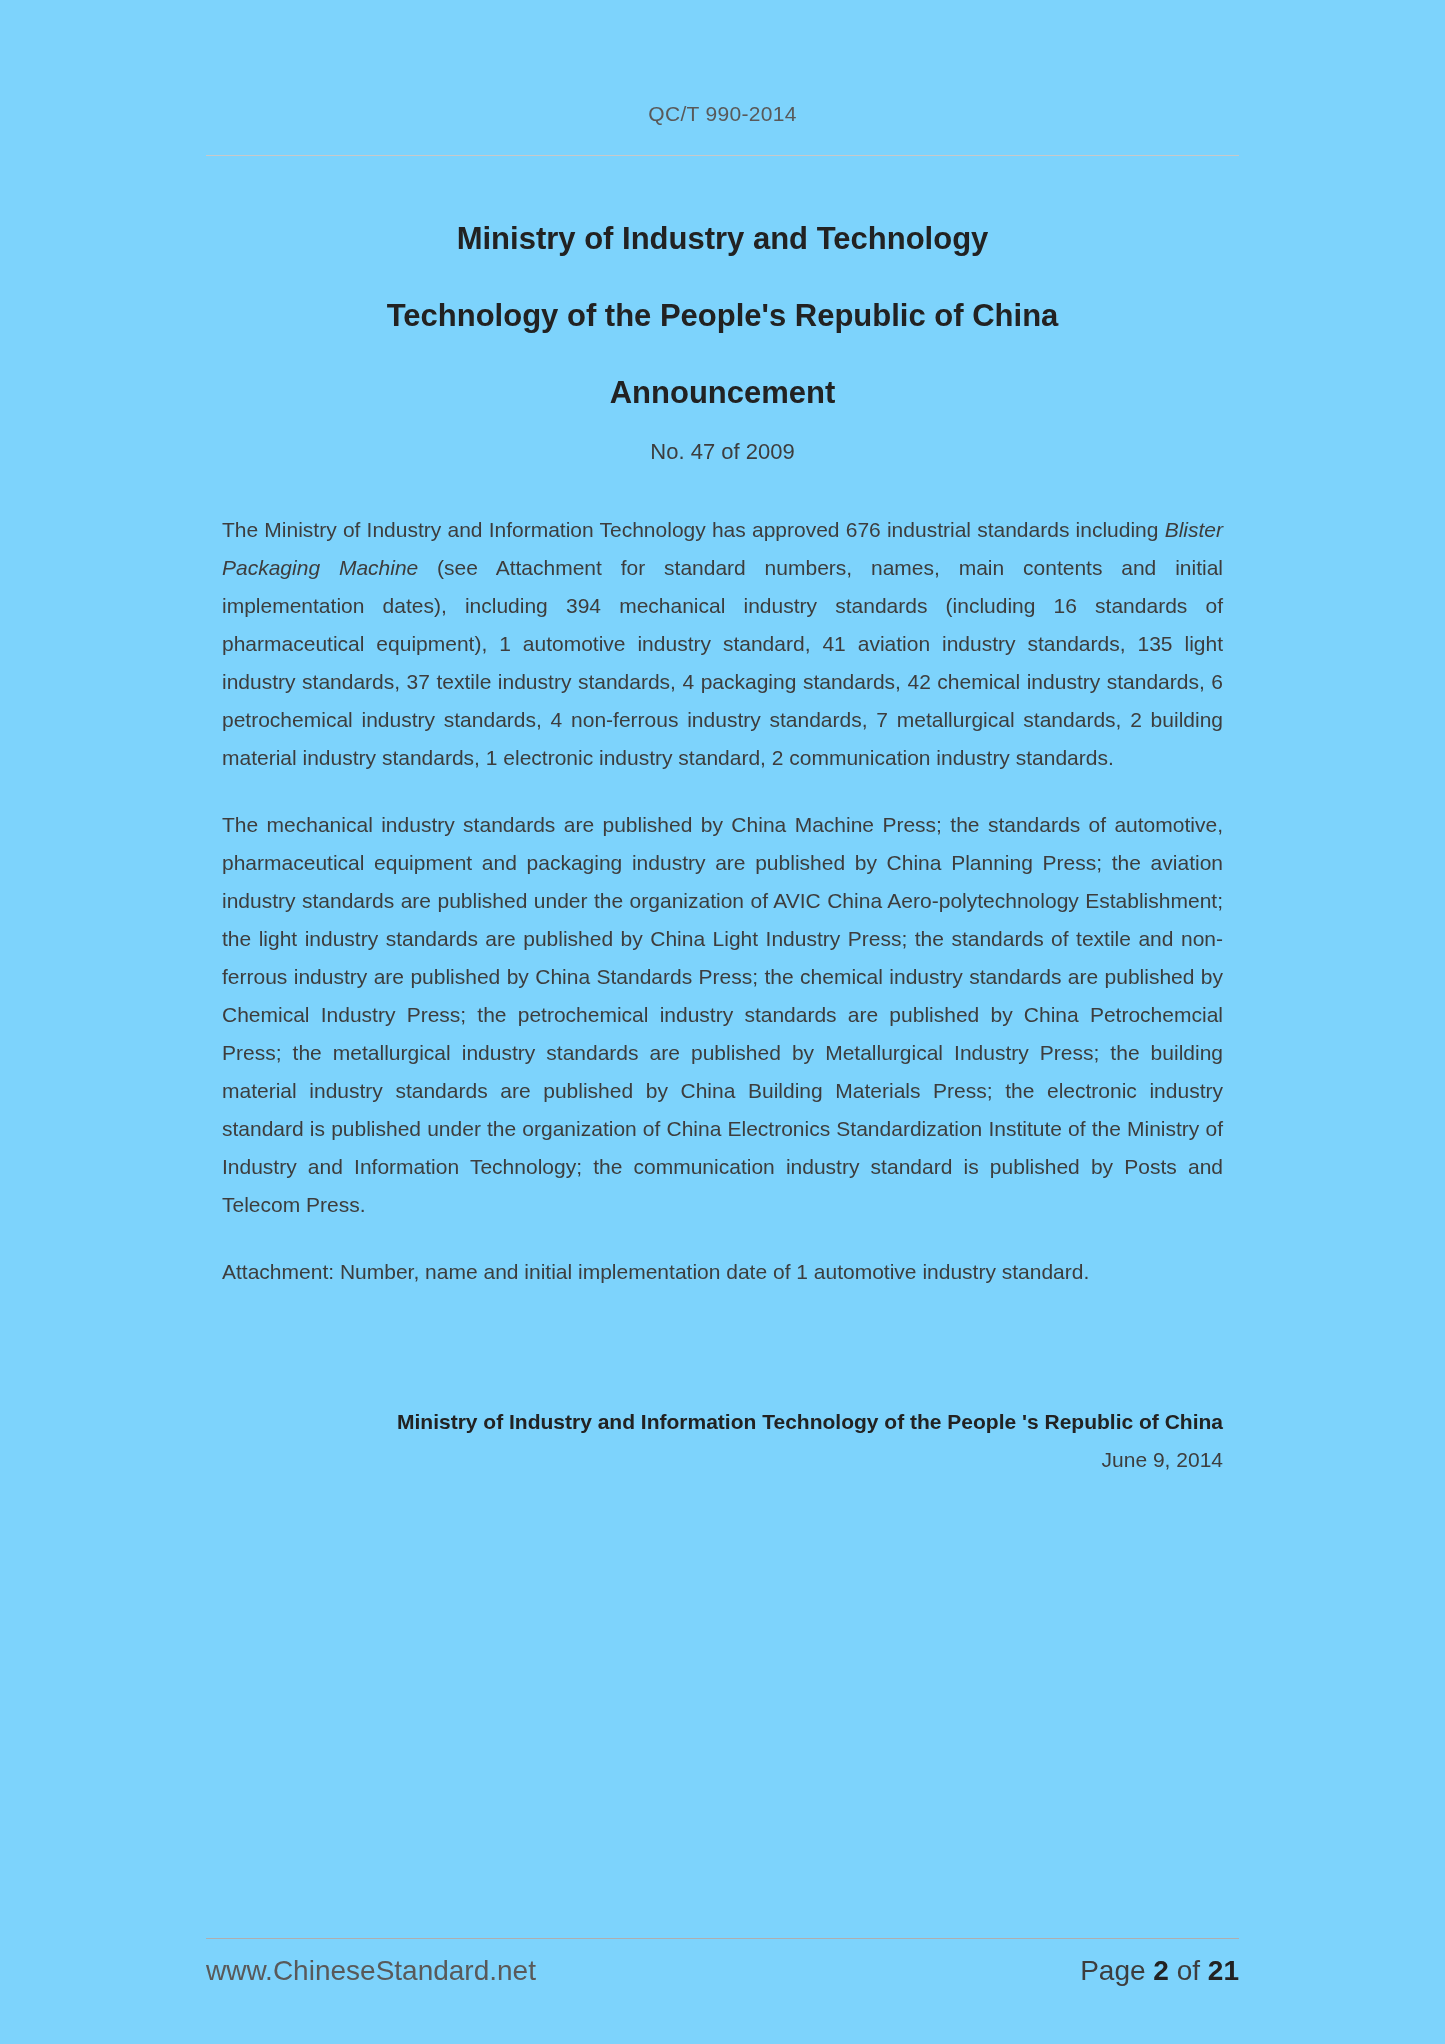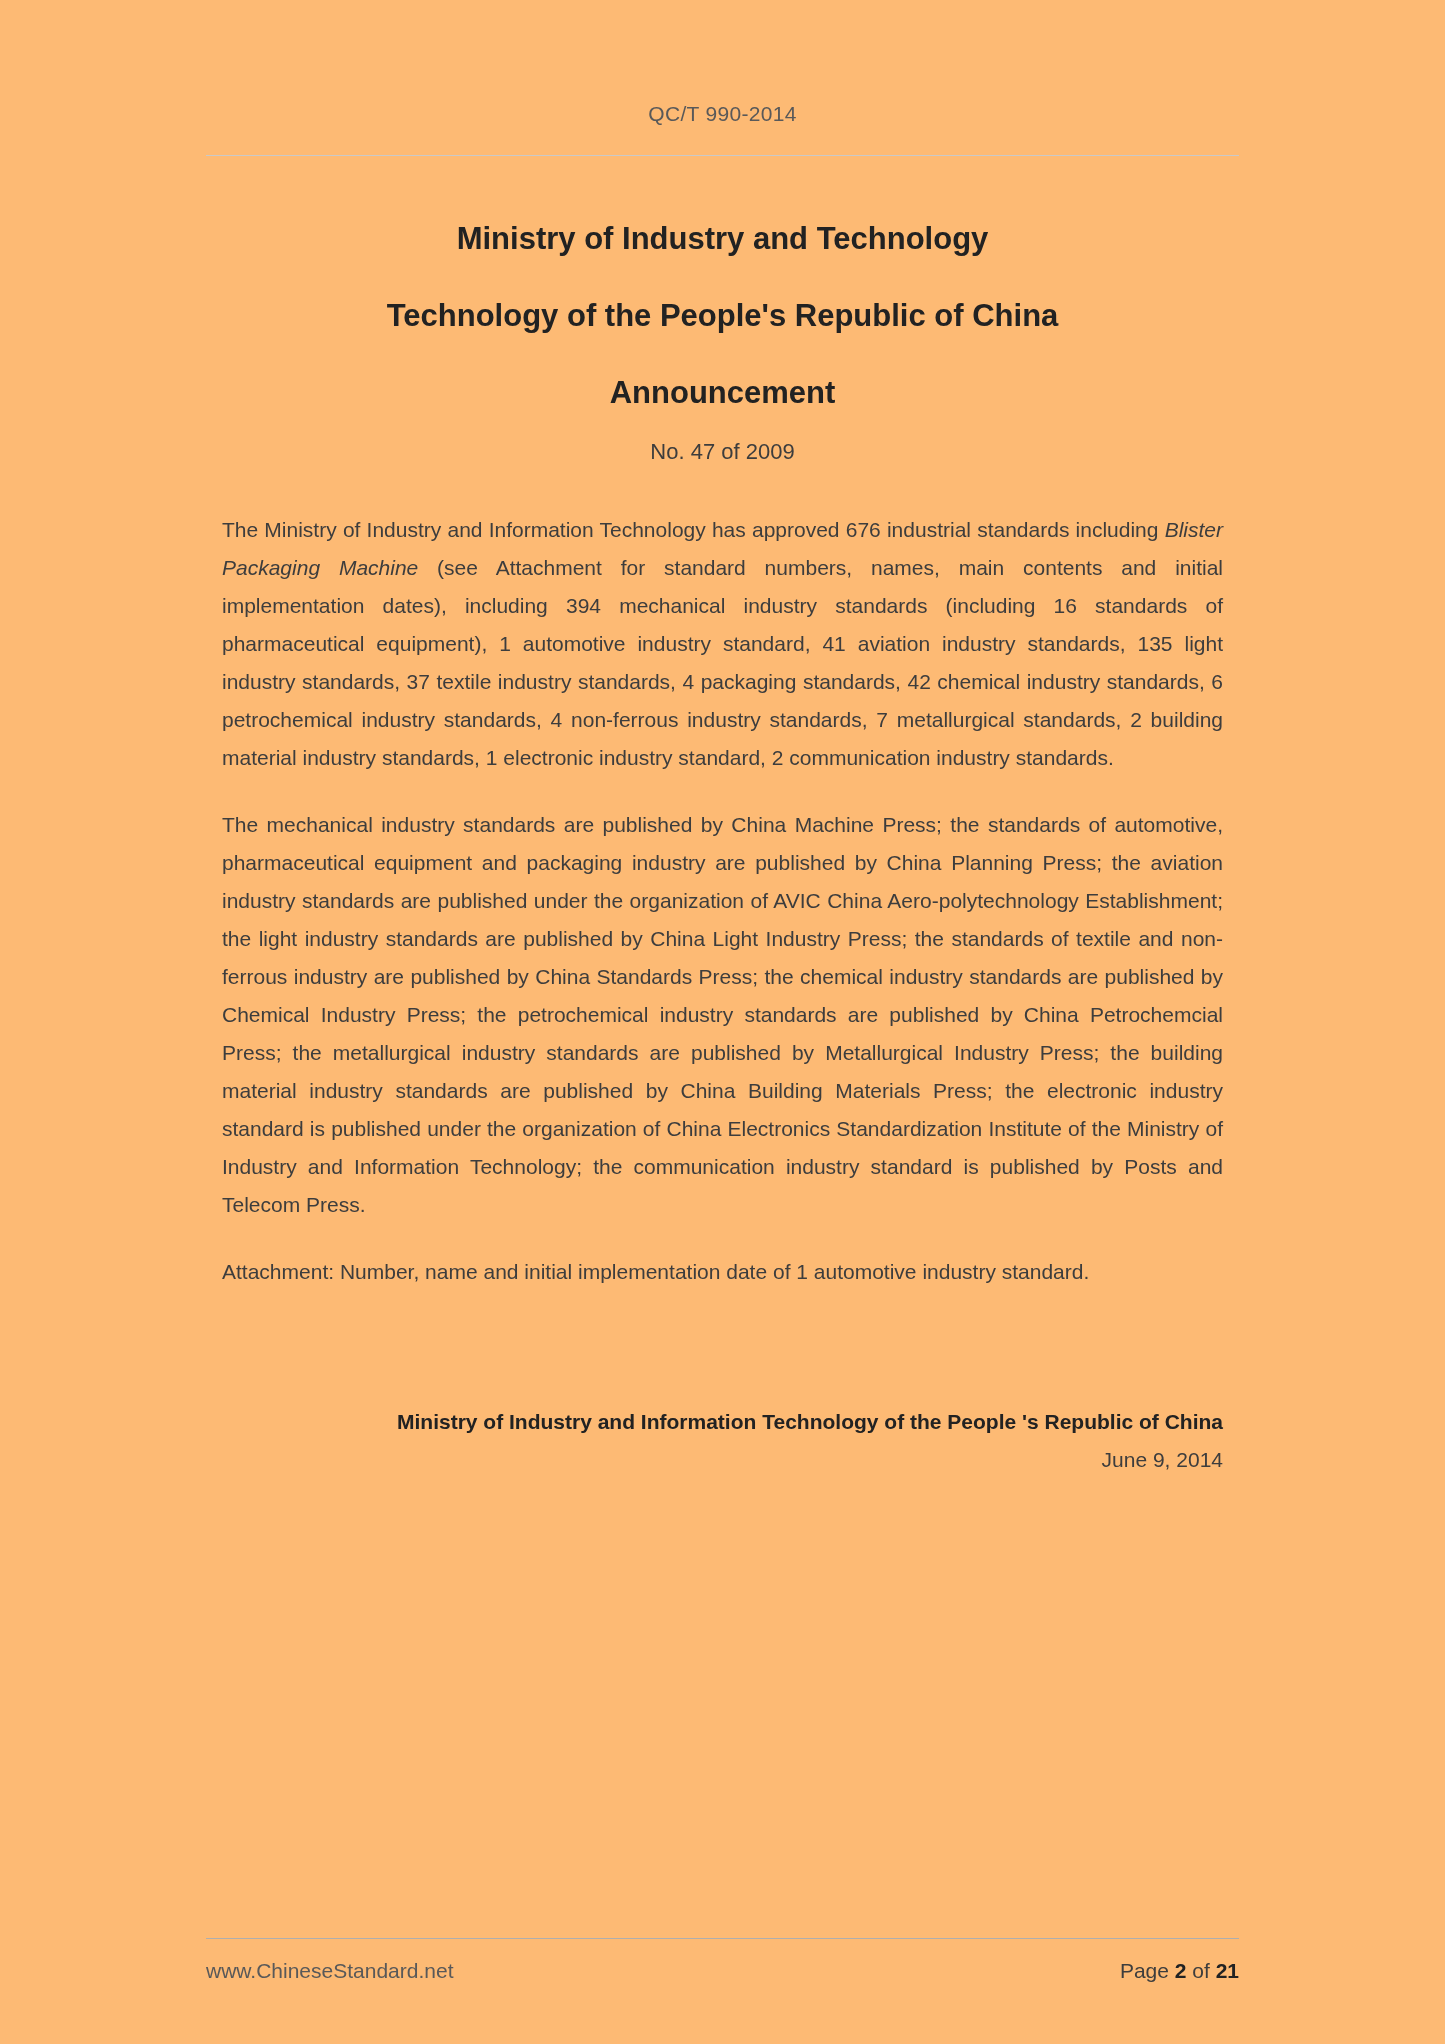--- a/index.html
+++ b/index.html
@@ -9,21 +9,21 @@
     height: 2044px;
     font-family: "Liberation Sans", sans-serif;
     color: #3d3d3d;
     -webkit-font-smoothing: antialiased;
   }
   .page {
     position: relative;
     width: 1445px;
     height: 2044px;
     padding: 100px 206px 0 206px;
-    background: #fdba74;
+    background: #7dd3fc;
     overflow: hidden;
   }
   .doc-number {
     text-align: center;
     font-size: 21px;
     line-height: 28px;
     color: #595959;
     letter-spacing: 0.3px;
   }
   .header-rule {
@@ -72,21 +72,21 @@
   }
   .footer-rule {
     border: none;
     border-top: 1px solid #aeaeae;
   }
   .footer-row {
     display: flex;
     justify-content: space-between;
     align-items: baseline;
     margin-top: 18px;
-    font-size: 21px;
+    font-size: 28px;
     line-height: 28px;
   }
   .footer-site { color: #595959; }
   .footer-page { color: #3d3d3d; }
   .footer-page b { font-weight: bold; color: #222222; }
 </style>
 </head>
 <body>
 
 <div class="page">

